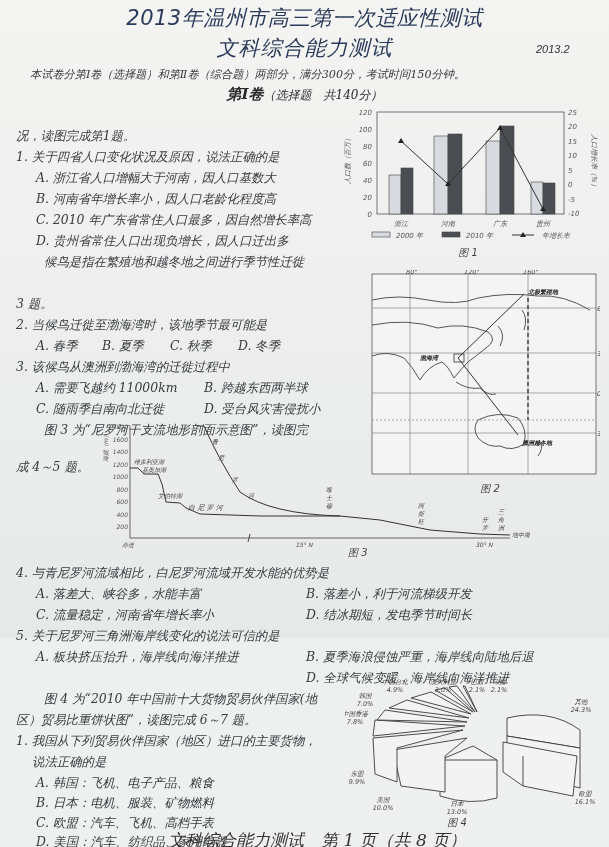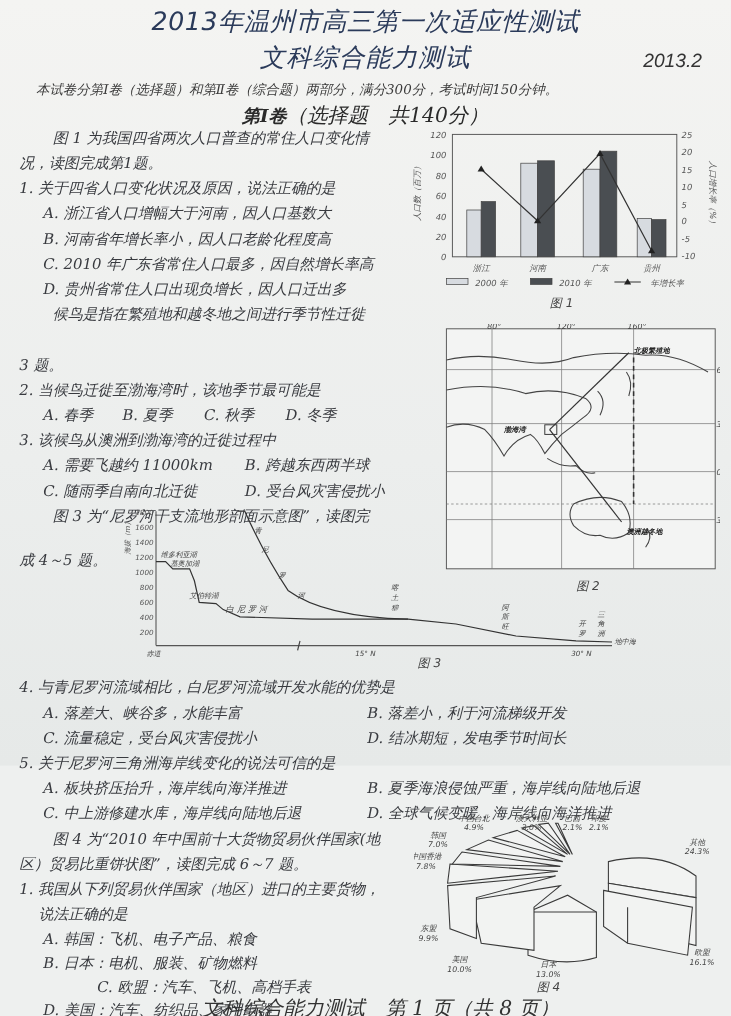--- a/index.html
+++ b/index.html
@@ -7,42 +7,41 @@
     width:609px; height:847px; overflow:hidden; position:relative;
     background:#eef0ef;
     font-family:"DejaVu Serif","Liberation Serif",serif;
     color:#2f3136;
   }
   .page { position:absolute; left:0; top:0; width:609px; height:638px;
     background:linear-gradient(180deg,#f4f4f2 0%,#eceeed 60%,#e6e9e8 100%);font-style:italic; }
   .abs { position:absolute; white-space:nowrap; }
   .title1 { left:0; width:609px; top:4px; text-align:center; font-family:"DejaVu Sans","Liberation Sans",sans-serif; font-size:21px; color:#2a3a5a; letter-spacing:0.5px; }
   .title2 { left:0; width:609px; top:34px; text-align:center; font-family:"DejaVu Sans","Liberation Sans",sans-serif; font-size:21px; color:#2a3a5a; letter-spacing:1px; }
-  .date { left:536px; top:43px; font-family:"Liberation Sans",sans-serif; font-size:16px; color:#333; }
+  .date { left:536px; top:43px; font-family:"Liberation Sans",sans-serif; font-size:11px; color:#333; }
   .intro { left:30px; top:67px; font-size:11.2px; color:#3a3a3a; }
   .sectitle { left:0; width:609px; top:85px; text-align:center; font-size:15px; font-weight:bold; color:#2a2a2a; }
-  .sectitle span.sub { font-weight:normal; font-size:17px; }
+  .sectitle span.sub { font-weight:normal; font-size:12px; }
   .t { font-size:12.4px; color:#383a3f; line-height:21px; }
   svg text { font-family:"DejaVu Sans","Liberation Sans",sans-serif; }
   .footer { left:168px; top:829px; font-size:17px; color:#333; }
 </style>
 </head>
 <body>
 
 <div class="page">
 
   <div class="abs title1">2013年温州市高三第一次适应性测试</div>
   <div class="abs title2">文科综合能力测试</div>
   <div class="abs date">2013.2</div>
   <div class="abs intro">本试卷分第Ⅰ卷（选择题）和第Ⅱ卷（综合题）两部分，满分300分，考试时间150分钟。</div>
   <div class="abs sectitle">
     <span>第Ⅰ卷</span><span class="sub">（选择题　共140分）</span>
   </div>
 
-  <div class="abs t" style="left:44px;top:104px;">图 1 为我国四省两次人口普查的常住人口变化情</div>
   <div class="abs t" style="left:16px;top:125px;">况，读图完成第1题。</div>
 
   <div class="abs t" style="left:16px;top:146px;">1. 关于四省人口变化状况及原因，说法正确的是</div>
   <div class="abs t" style="left:36px;top:167px;">A. 浙江省人口增幅大于河南，因人口基数大</div>
   <div class="abs t" style="left:36px;top:188px;">B. 河南省年增长率小，因人口老龄化程度高</div>
   <div class="abs t" style="left:36px;top:209px;">C. 2010 年广东省常住人口最多，因自然增长率高</div>
   <div class="abs t" style="left:36px;top:230px;">D. 贵州省常住人口出现负增长，因人口迁出多</div>
 
   <div class="abs t" style="left:44px;top:251px;">候鸟是指在繁殖地和越冬地之间进行季节性迁徙</div>
   <div class="abs t" style="left:16px;top:293px;">3 题。</div>
@@ -213,36 +212,35 @@
       <text x="196" y="125">15° N</text>
       <text x="376" y="125">30° N</text>
     </g>
     <line x1="150" y1="112" x2="148" y2="120" stroke="#444"></line>
     <text x="248" y="134" font-size="10" fill="#444">图 3</text>
   </svg>
 
   <div class="abs t" style="left:16px;top:562px;">4. 与青尼罗河流域相比，白尼罗河流域开发水能的优势是</div>
   <div class="abs t" style="left:36px;top:583px;">A. 落差大、峡谷多，水能丰富</div>
   <div class="abs t" style="left:306px;top:583px;text-align:center;">B. 落差小，利于河流梯级开发</div>
-  <div class="abs t" style="left:36px;top:604px;">C. 流量稳定，受台风灾害侵扰小</div>
+  <div class="abs t" style="left:36px;top:604px;">C. 流量稳定，河南省年增长率小</div>
   <div class="abs t" style="left:306px;top:604px;">D. 结冰期短，发电季节时间长</div>
 
   <div class="abs t" style="left:16px;top:625px;">5. 关于尼罗河三角洲海岸线变化的说法可信的是</div>
   <div class="abs t" style="left:36px;top:646px;">A. 板块挤压抬升，海岸线向海洋推进</div>
   <div class="abs t" style="left:306px;top:646px;">B. 夏季海浪侵蚀严重，海岸线向陆地后退</div>
-  <div class="abs t" style="left:36px;top:667px;">C. 中上游修建水库，海岸线向陆地后退</div>
   <div class="abs t" style="left:306px;top:667px;">D. 全球气候变暖，海岸线向海洋推进</div>
 
   <div class="abs t" style="left:44px;top:688px;">图 4 为“2010 年中国前十大货物贸易伙伴国家(地</div>
   <div class="abs t" style="left:16px;top:709px;">区）贸易比重饼状图”，读图完成 6～7 题。</div>
   <div class="abs t" style="left:16px;top:730px;">1. 我国从下列贸易伙伴国家（地区）进口的主要货物，</div>
   <div class="abs t" style="left:32px;top:751px;">说法正确的是</div>
   <div class="abs t" style="left:36px;top:772px;">A. 韩国：飞机、电子产品、粮食</div>
   <div class="abs t" style="left:36px;top:792px;">B. 日本：电机、服装、矿物燃料</div>
-  <div class="abs t" style="left:36px;top:812px;margin-left:45px;">C. 欧盟：汽车、飞机、高档手表</div>
+  <div class="abs t" style="left:36px;top:812px;">C. 欧盟：汽车、飞机、高档手表</div>
   <div class="abs t" style="left:36px;top:831px;">D. 美国：汽车、纺织品、家用电器</div>
 
   <svg class="abs" style="left:345px;top:678px;" width="262" height="150">
     <g fill="#f2f3f2" stroke="#3a3a3a" stroke-width="0.9">
 
       <path d="M162,40 Q205,30 235,52 L235,70 L162,58 Z"></path>
       <path d="M162,58 L235,70 L235,110 L162,92 Z"></path>
 
       <path d="M158,64 L232,78 L228,118 L178,108 L158,94 Z"></path>
       <line x1="178" y1="108" x2="178" y2="78"></line>

